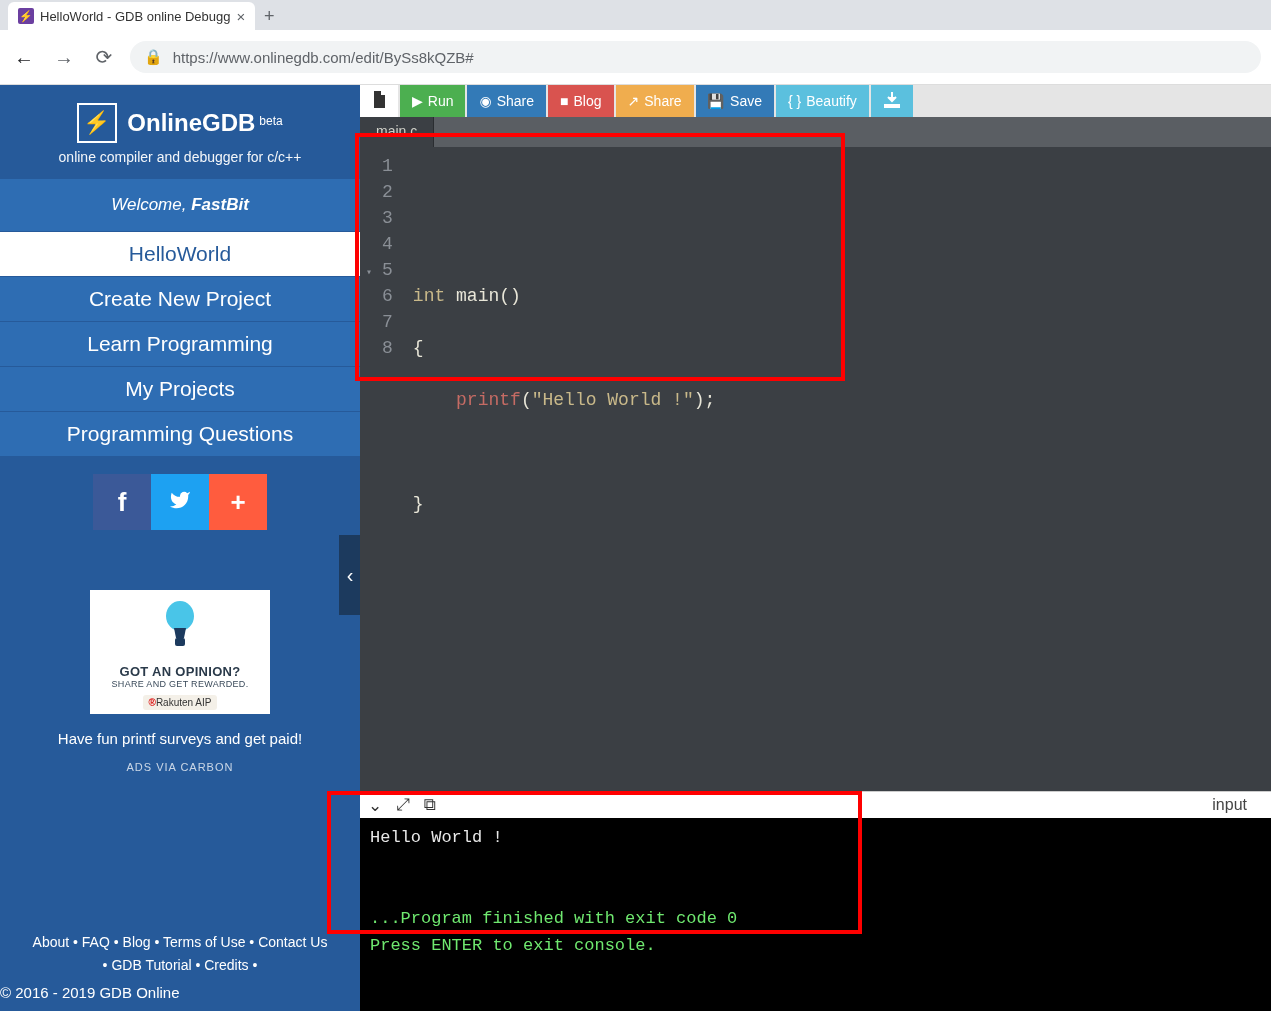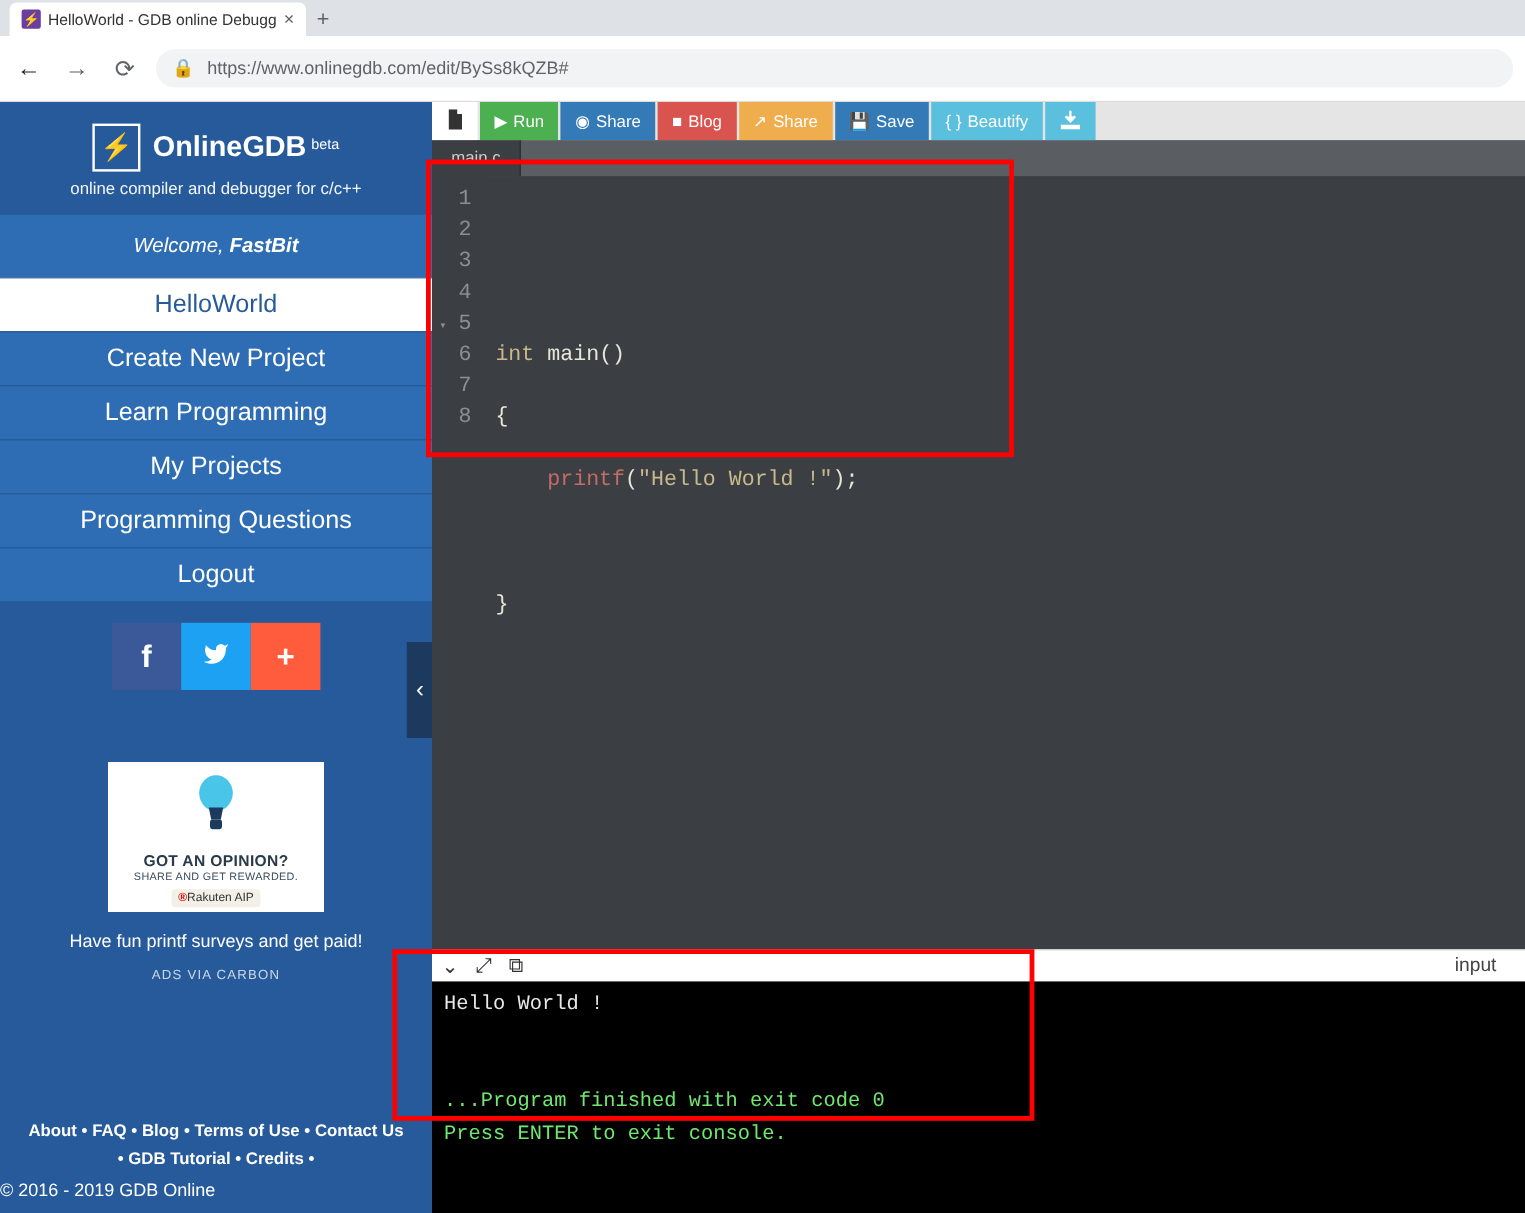--- a/index.html
+++ b/index.html
@@ -46,21 +46,21 @@
 .ad-card { background: #fff; width: 180px; margin: 0 auto; padding: 8px 6px 4px; color: #333; }
 .ad-bulb { width: 40px; height: 56px; margin: 0 auto 6px; }
 .ad-headline { font-weight: 800; color: #2a3a4a; font-size: 13px; letter-spacing: 0.3px; }
 .ad-sub { font-size: 9px; color: #3a4a5a; letter-spacing: 0.3px; }
 .ad-pill { background: #f4f0e8; border-radius: 3px; padding: 2px 6px; font-size: 10px; display: inline-block; margin-top: 6px; color: #333; }
 .ad-pill .r { color: #d90000; font-weight: bold; }
 .ad-text { font-size: 15px; margin-top: 16px; padding: 0 40px; }
 .ads-via { font-size: 11px; letter-spacing: 1px; opacity: 0.75; margin-top: 14px; }
 
 .sidebar-spacer { flex: 1; }
-.footer-links { background: #265a9a; font-size: 14px; text-align: center; padding: 4px 6px; line-height: 1.6; font-weight: bold; }
+.footer-links { background: #265a9a; font-size: 14px; text-align: center; padding: 4px 6px; line-height: 1.6; }
 .footer-links span { white-space: nowrap; }
 .copyright { font-size: 15px; text-align: left; padding: 4px 0 10px; }
 
 .collapse-handle { position: absolute; right: -1px; top: 450px; width: 22px; height: 80px; background: #1c3a5e; display: flex; align-items: center; justify-content: center; color: #fff; font-size: 20px; }
 
 
 .main { flex: 1; display: flex; flex-direction: column; background: #3b3f44; }
 
 .toolbar { background: #e5e5e5; height: 32px; display: flex; align-items: stretch; gap: 2px; padding-right: 4px; }
 .tb-btn { display: inline-flex; align-items: center; padding: 0 12px; color: #fff; font-size: 14px; gap: 5px; cursor: pointer; white-space: nowrap; }
@@ -140,21 +140,20 @@
 
     <div class="welcome">
       <span>Welcome, </span><b>FastBit</b>
     </div>
 
     <div class="side-item active"><span>HelloWorld</span></div>
     <div class="side-item"><span>Create New Project</span></div>
     <div class="side-item"><span>Learn Programming</span></div>
     <div class="side-item"><span>My Projects</span></div>
     <div class="side-item"><span>Programming Questions</span></div>
-    <div class="side-item"><span>Logout</span></div>
 
     <div class="social-row">
       <div class="social fb">
           <span>f</span>
         </div>
       <div class="social tw">
           <span>
         <svg width="26" height="22" viewBox="0 0 24 24" fill="#fff">
               <path d="M23 3a10.9 10.9 0 01-3.14 1.53 4.48 4.48 0 00-7.86 3v1A10.66 10.66 0 013 4s-4 9 5 13a11.64 11.64 0 01-7 2c9 5 20 0 20-11.5a4.5 4.5 0 00-.08-.83A7.72 7.72 0 0023 3z"></path>
             </svg>

